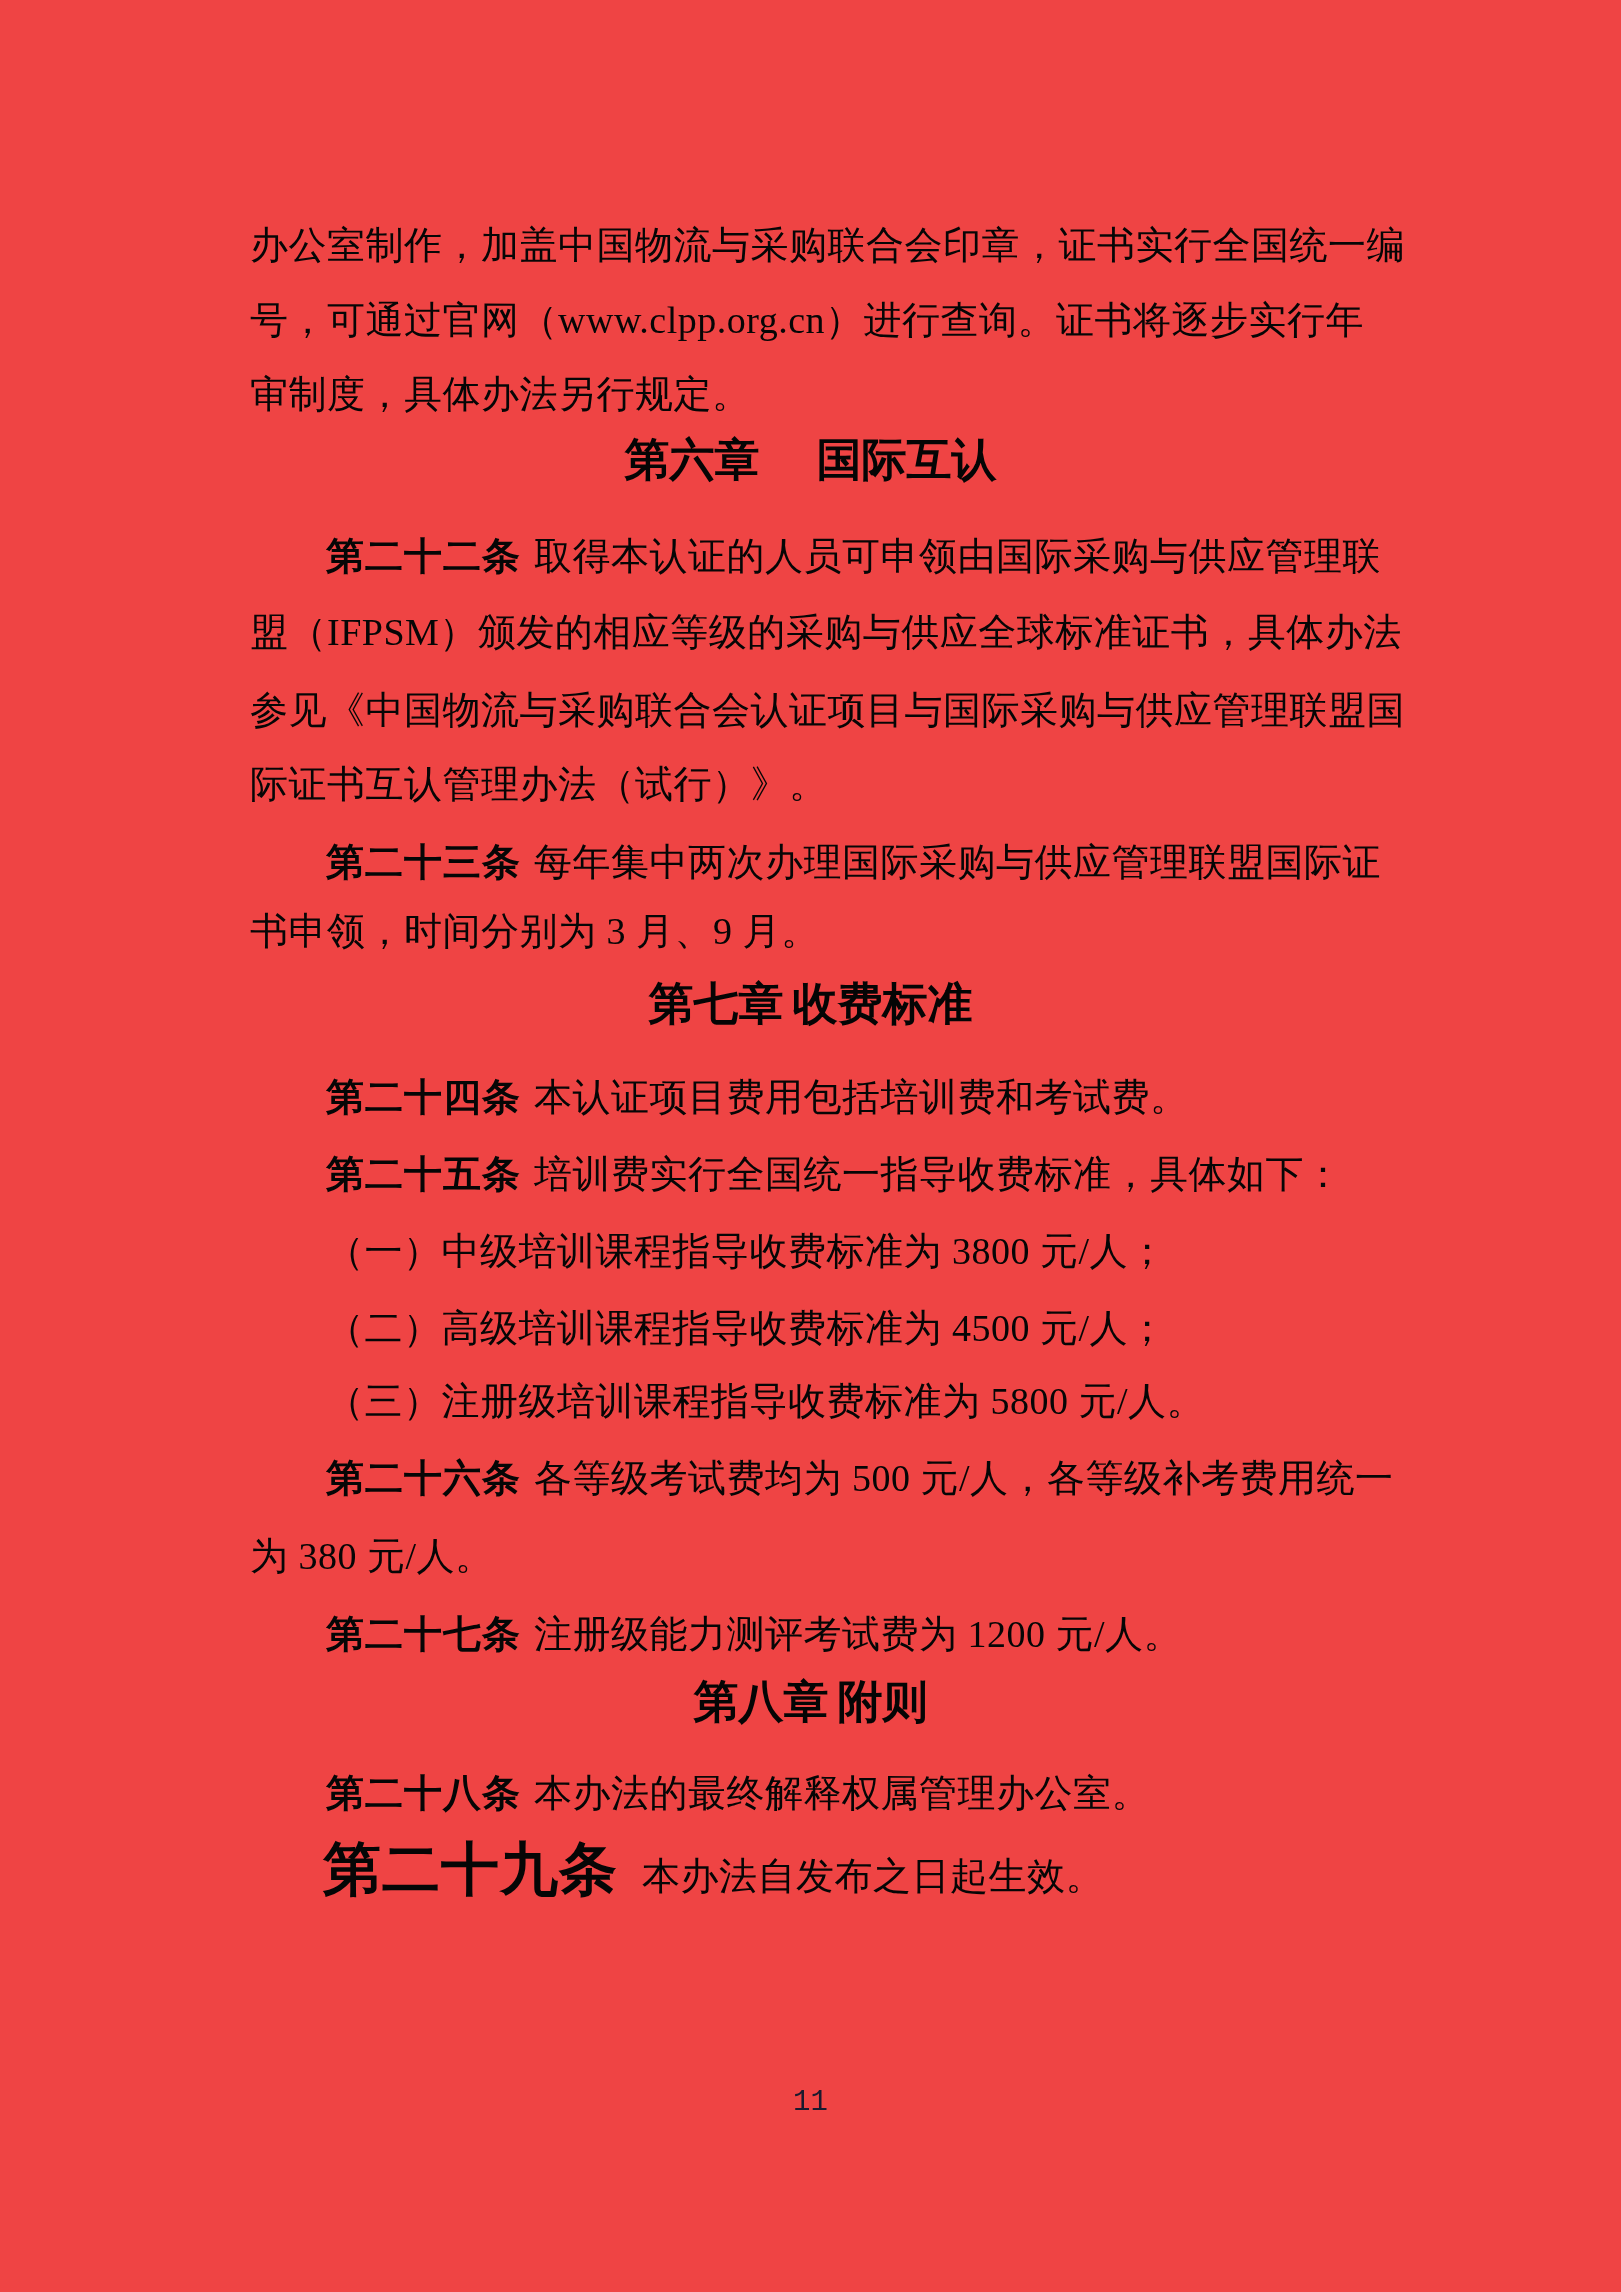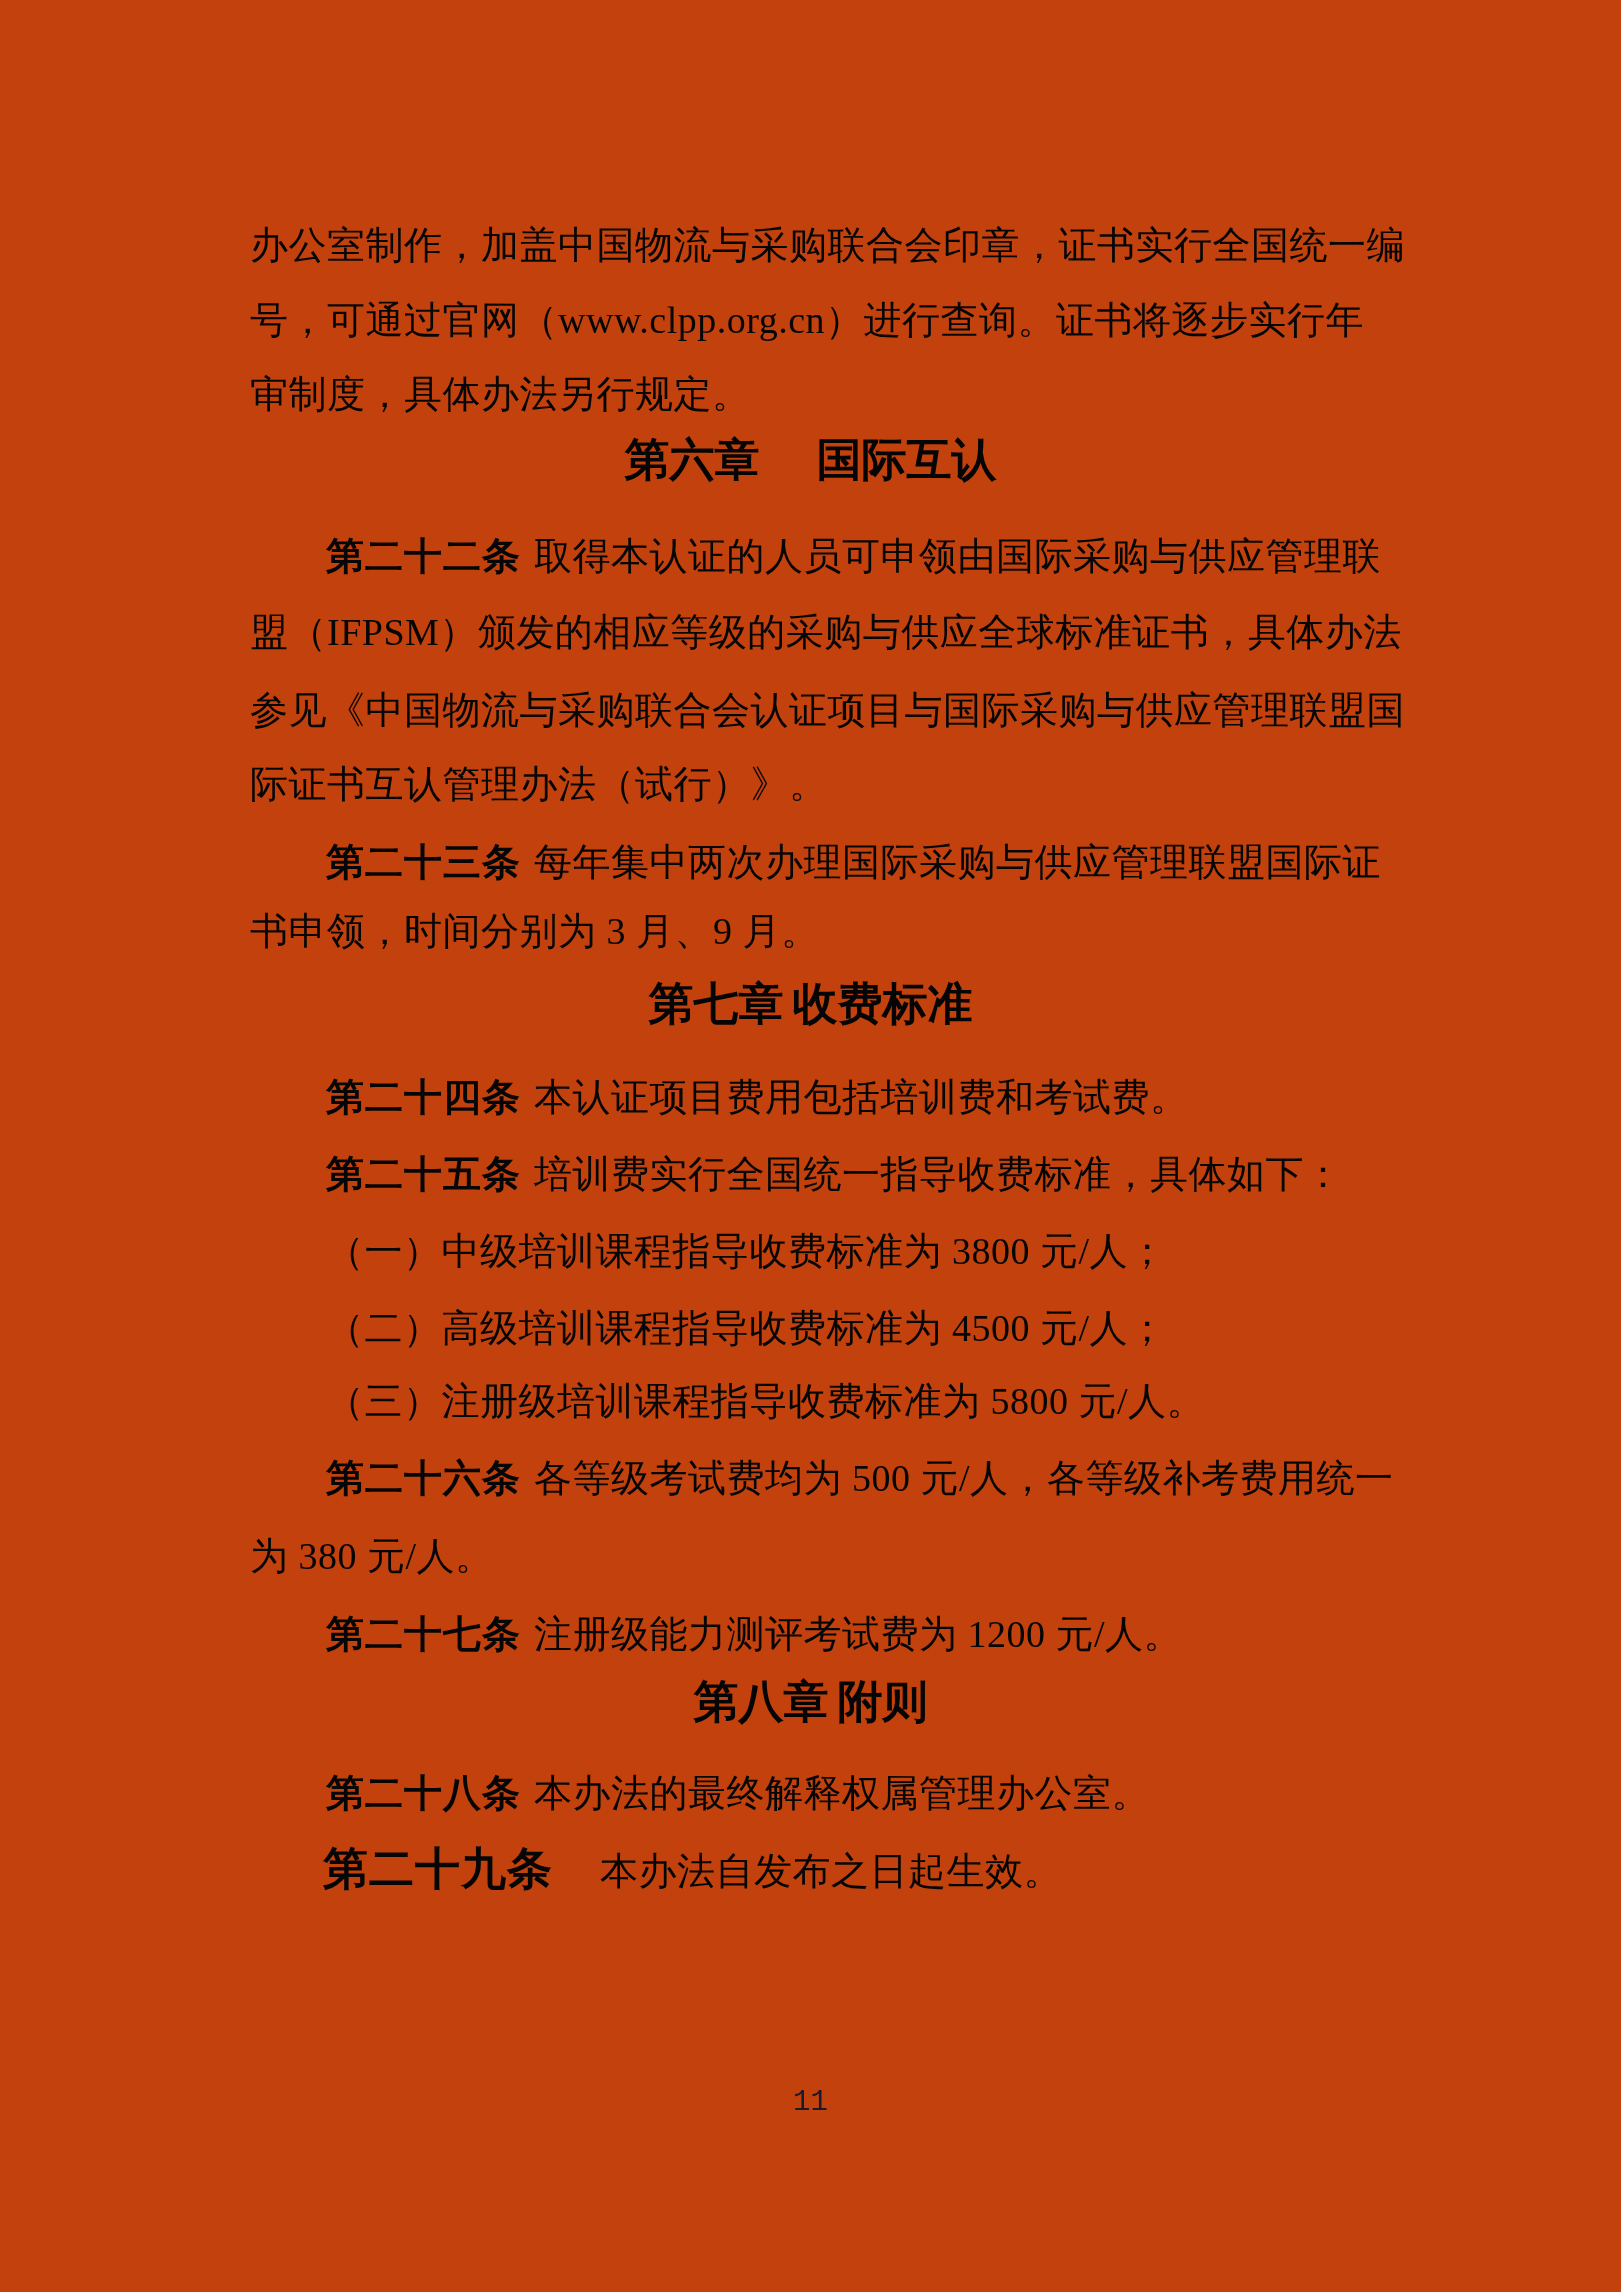--- a/index.html
+++ b/index.html
@@ -1,42 +1,42 @@
 <!DOCTYPE html>
 <html><head>
 <meta charset="utf-8">
 <style>
   html, body { margin: 0; padding: 0; background: #888; }
   .page {
     position: relative;
     width: 1621px;
     height: 2293px;
     margin: 0 auto;
-    background: #c2410c;
+    background: #ef4444;
     color: #000000;
     font-family: "Liberation Serif", "DejaVu Serif", serif;
     overflow: hidden;
   }
   .line {
     position: absolute;
     font-size: 38px;
     line-height: 53px;
     height: 53px;
     white-space: nowrap;
     color: #060606;
     letter-spacing: 0.5px;
   }
   .line .prefix {
     font-weight: 700;
     margin-right: 13px;
     letter-spacing: 1px;
   }
   .line.final .prefix {
-    font-size: 45px;
-    margin-right: 47px;
+    font-size: 58px;
+    margin-right: 24px;
   }
   .chapter {
     position: absolute;
     left: 0;
     width: 100%;
     text-align: center;
     font-size: 45px;
     line-height: 59px;
     height: 59px;
     font-weight: 700;

